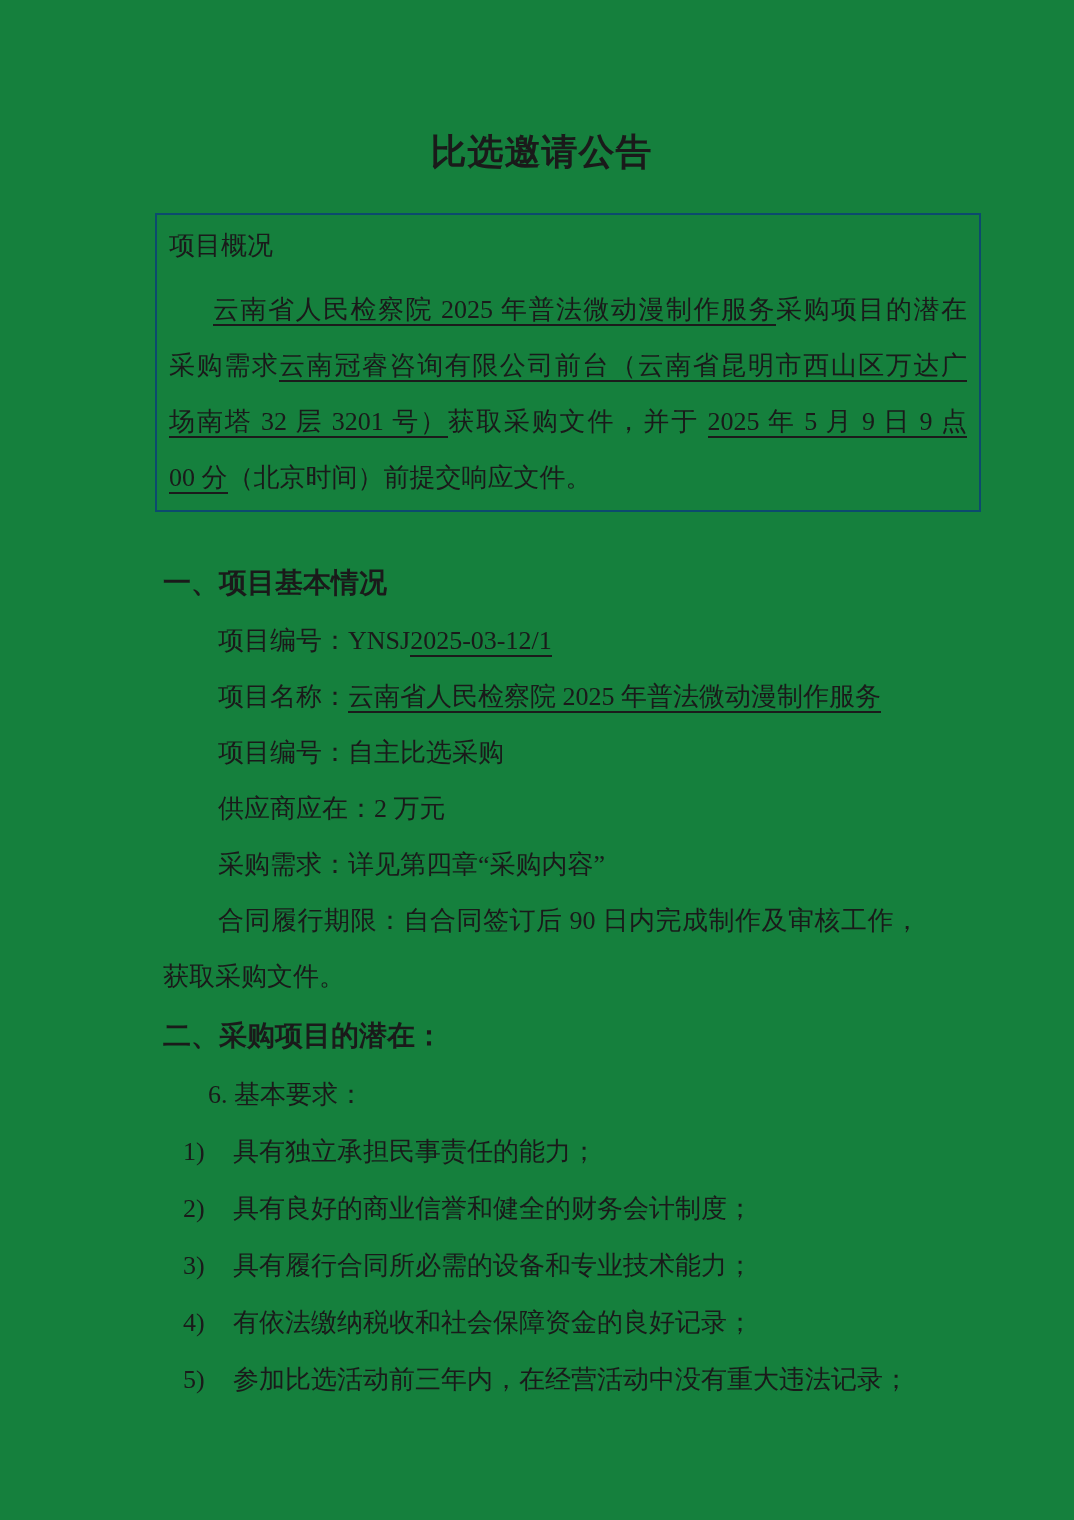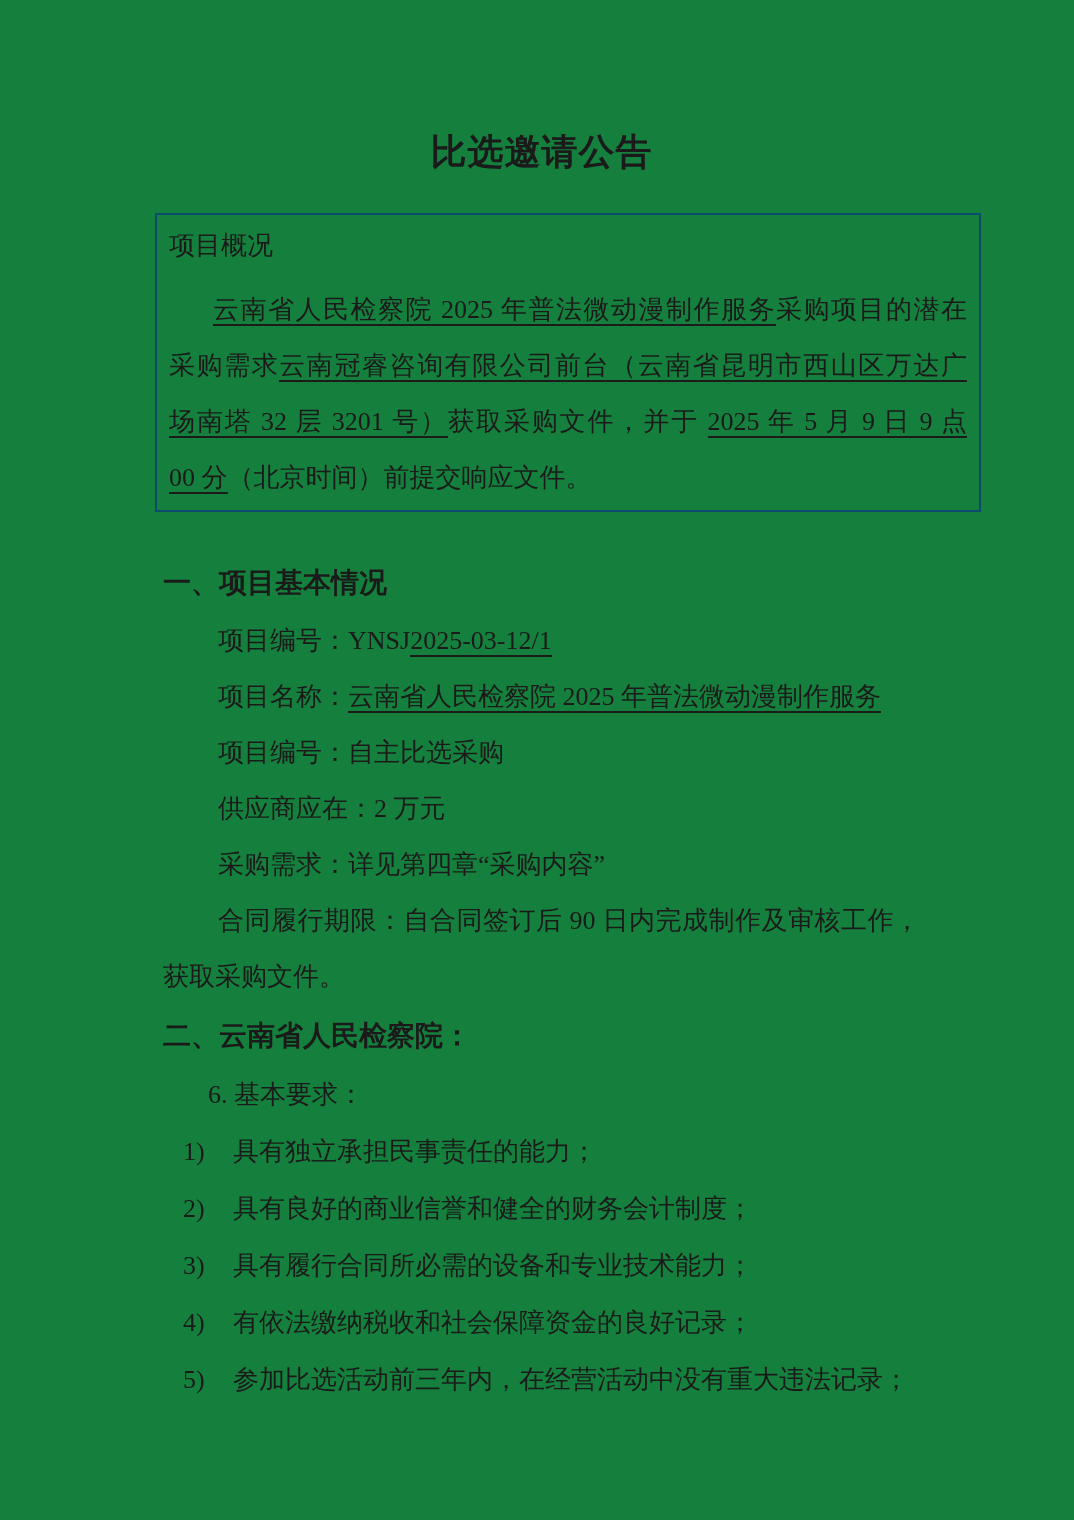--- a/index.html
+++ b/index.html
@@ -83,21 +83,21 @@
 
   <div class="line bline field"><span>项目编号：</span><span>自主比选采购</span></div>
 
   <div class="line bline field"><span>供应商应在：</span><span>2 万元</span></div>
 
   <div class="line bline field"><span>采购需求：</span><span>详见第四章“采购内容”</span></div>
 
   <div class="line bline just duration-l1">合同履行期限：自合同签订后 90 日内完成制作及审核工作，并</div>
   <div class="line bline">获取采购文件。</div>
 
-  <div class="heading heading-qual">二、云南省人民检察院：</div>
+  <div class="heading heading-qual">二、采购项目的潜在：</div>
 
   <div class="line subreq">6. 基本要求：</div>
 
   <div class="line req-item"><span class="req-num">1)</span><span>具有独立承担民事责任的能力；</span></div>
   <div class="line req-item"><span class="req-num">2)</span><span>具有良好的商业信誉和健全的财务会计制度；</span></div>
   <div class="line req-item"><span class="req-num">3)</span><span>具有履行合同所必需的设备和专业技术能力；</span></div>
   <div class="line req-item"><span class="req-num">4)</span><span>有依法缴纳税收和社会保障资金的良好记录；</span></div>
   <div class="line req-item"><span class="req-num">5)</span><span>参加比选活动前三年内，在经营活动中没有重大违法记录；</span></div>
 
 </div>

